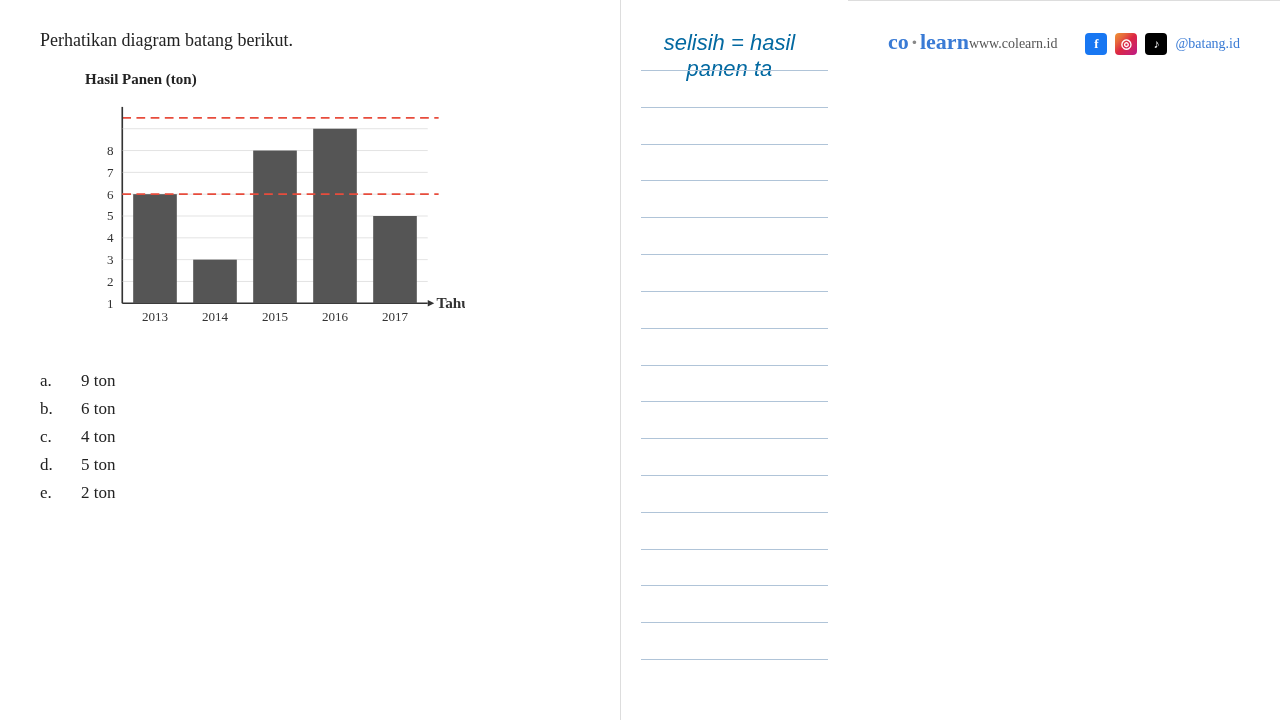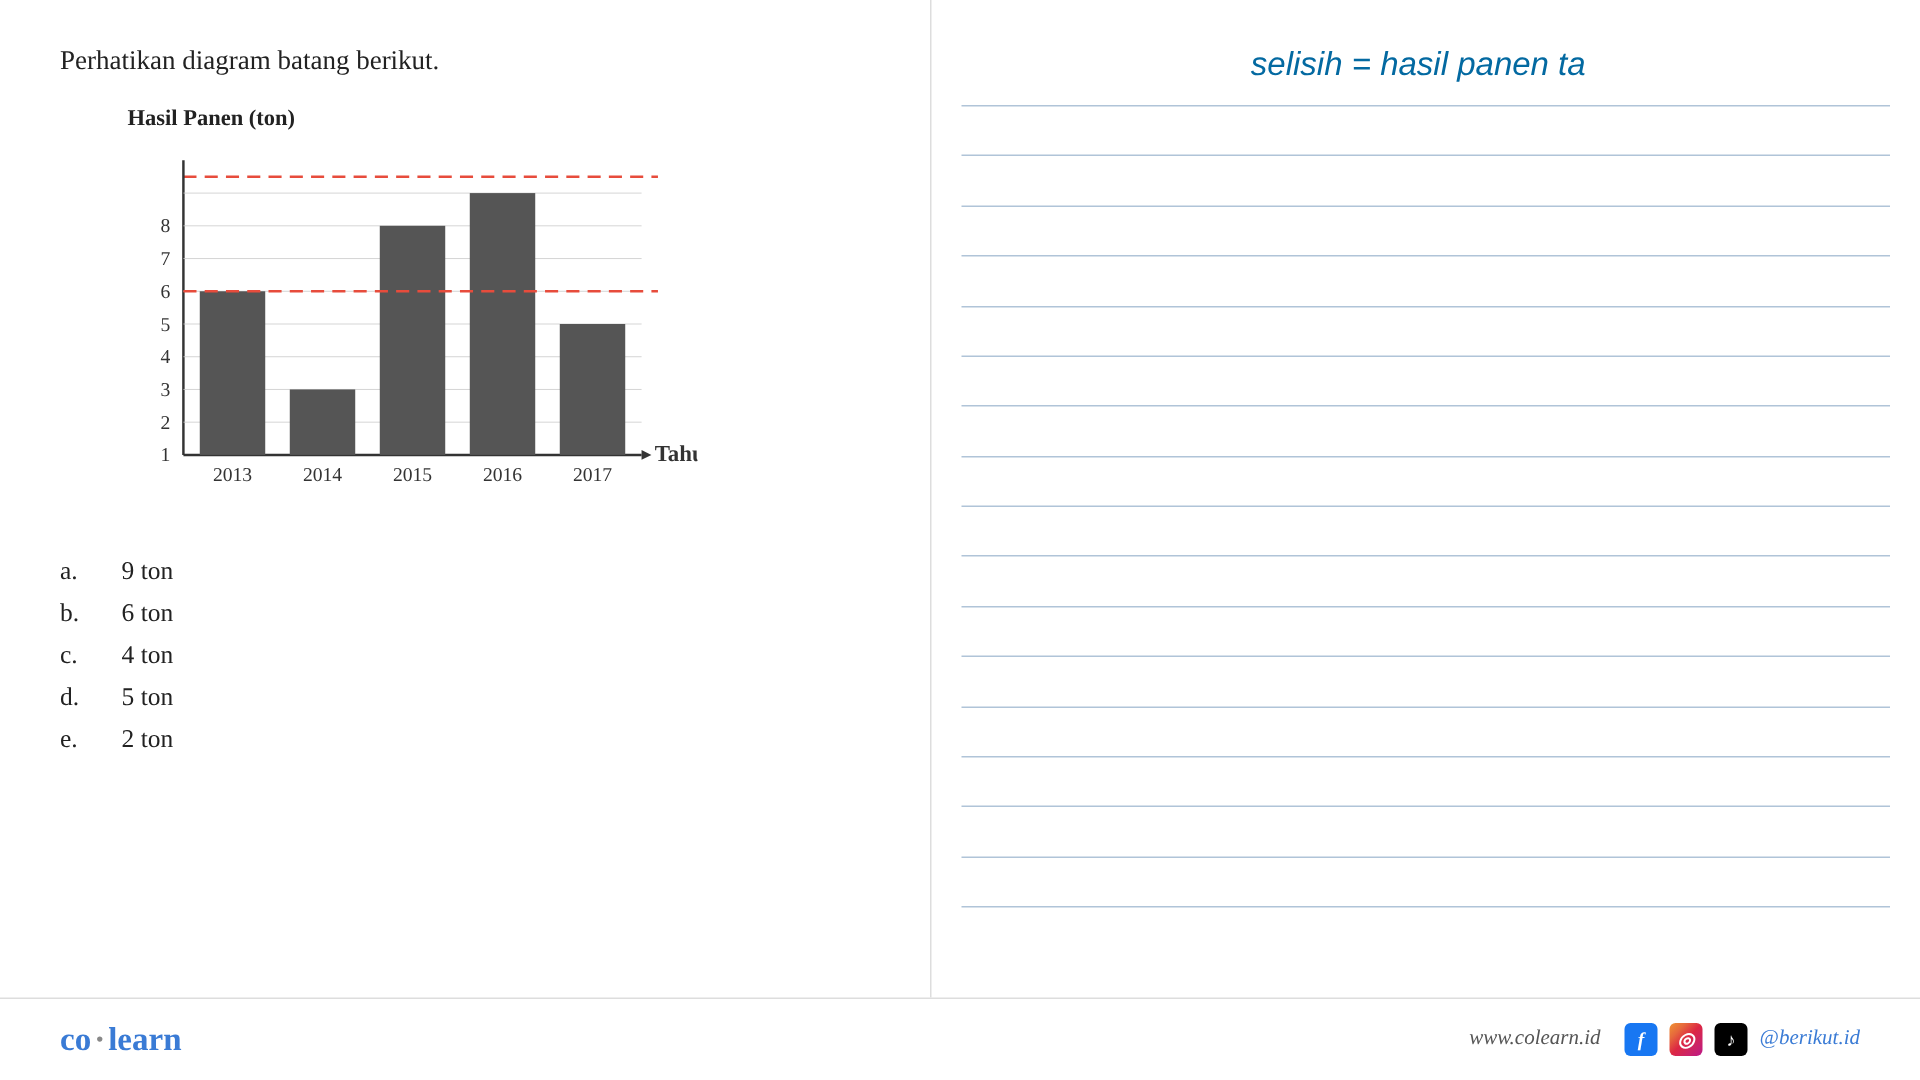--- a/index.html
+++ b/index.html
@@ -10,21 +10,21 @@
       font-family: 'Times New Roman', serif;
       overflow: hidden;
       position: relative;
     }
 
     .main-container {
       width: 1280px;
       height: 720px;
       background: white;
       display: flex;
-      flex-direction: column;
+      flex-direction: row;
     }
 
     .content-area {
       display: flex;
       flex: 1;
       position: relative;
     }
 
     
     .left-panel {
@@ -128,43 +128,42 @@
       height: 1px;
       background: #b0c4d8;
     }
 
     
     .footer {
       height: 55px;
       background: white;
       border-top: 1px solid #ddd;
       display: flex;
-      align-items: center;
+      align-items: flex-end;
       justify-content: space-between;
       padding: 0 40px;
     }
 
     .brand-logo {
       font-size: 22px;
       font-weight: bold;
       color: #3a7bd5;
     }
 
     .brand-logo span {
       color: #888;
       margin: 0 2px;
     }
 
     .footer-right {
       display: flex;
       align-items: center;
-      gap: 16px;
+      gap: 28px;
       font-size: 14px;
       color: #555;
-      font-style: italic;
     }
 
     .social-icons {
       display: flex;
       align-items: center;
       gap: 8px;
       color: #3a7bd5;
       font-size: 14px;
     }
 
@@ -298,17 +297,17 @@
   <div class="footer">
     <div class="brand-logo">
       co<span>·</span>learn
     </div>
     <div class="footer-right">
       <span>www.colearn.id</span>
       <div class="social-icons">
         <div class="fb-icon">f</div>
         <div class="ig-icon">◎</div>
         <div class="tt-icon">♪</div>
-        <span>@berikut.id</span>
+        <span>@batang.id</span>
       </div>
     </div>
   </div>
 </div>
 
 </body></html>

